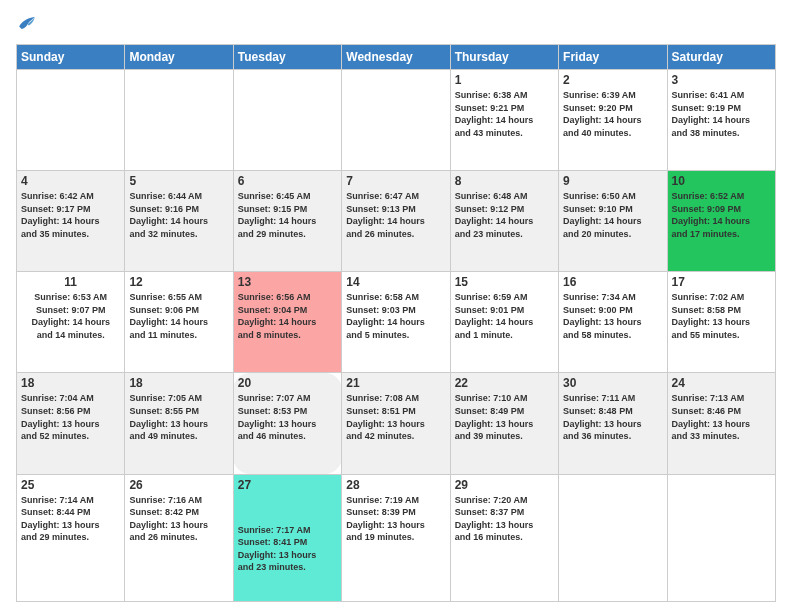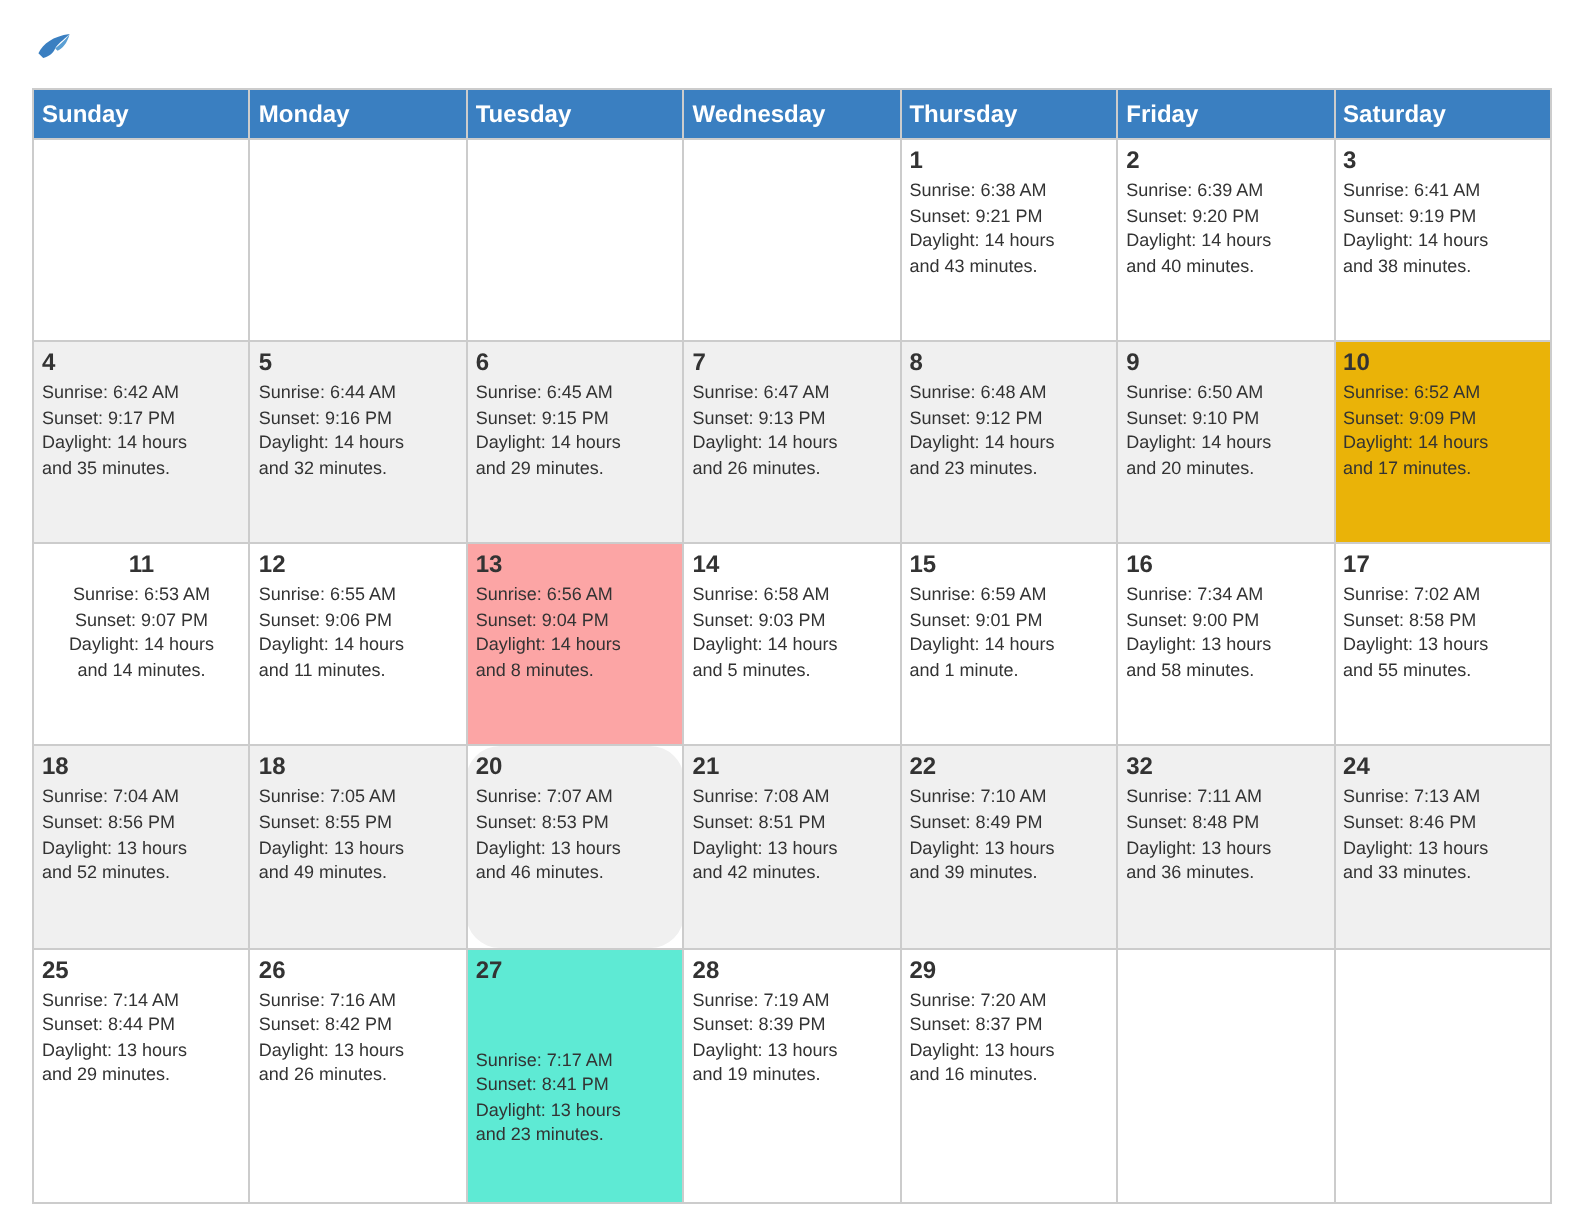--- a/index.html
+++ b/index.html
@@ -89,20 +89,21 @@
     .day-num {
       font-size: 12px;
       font-weight: bold;
       display: block;
       margin-bottom: 2px;
     }
     .day-info {
       font-size: 9px;
       line-height: 1.4;
       color: #333;
+      font-weight: bold;
     }
     .empty {
       background: #f9f9f9;
     }
     tr:nth-child(odd) td { background: #fff; }
     tr:nth-child(even) td { background: #f4f4f4; }
     .calendar thead tr th { background: #3a7fc1; }
   </style>
 </head>
 <body>
@@ -201,21 +202,21 @@
 Daylight: 14 hours
 and 23 minutes.</div>
           </td>
           <td style="background: rgb(240, 240, 240);">
             <span class="day-num">9</span>
             <div class="day-info" style="white-space: pre-line;">Sunrise: 6:50 AM
 Sunset: 9:10 PM
 Daylight: 14 hours
 and 20 minutes.</div>
           </td>
-          <td style="background: #eab308; margin-top: 48px;">
+          <td style="background: #22c55e; margin-top: 48px;">
             <span class="day-num">10</span>
             <div class="day-info" style="white-space: pre-line;">Sunrise: 6:52 AM
 Sunset: 9:09 PM
 Daylight: 14 hours
 and 17 minutes.</div>
           </td>
         </tr>
         <tr>
           <td style="background: rgb(255, 255, 255); text-align: center;">
             <span class="day-num">11</span>
@@ -297,21 +298,21 @@
 and 42 minutes.</div>
           </td>
           <td style="background: rgb(240, 240, 240);">
             <span class="day-num">22</span>
             <div class="day-info" style="white-space: pre-line;">Sunrise: 7:10 AM
 Sunset: 8:49 PM
 Daylight: 13 hours
 and 39 minutes.</div>
           </td>
           <td style="background: rgb(240, 240, 240);">
-            <span class="day-num">32</span>
+            <span class="day-num">30</span>
             <div class="day-info" style="white-space: pre-line;">Sunrise: 7:11 AM
 Sunset: 8:48 PM
 Daylight: 13 hours
 and 36 minutes.</div>
           </td>
           <td style="background: rgb(240, 240, 240);">
             <span class="day-num">24</span>
             <div class="day-info" style="white-space: pre-line;">Sunrise: 7:13 AM
 Sunset: 8:46 PM
 Daylight: 13 hours

